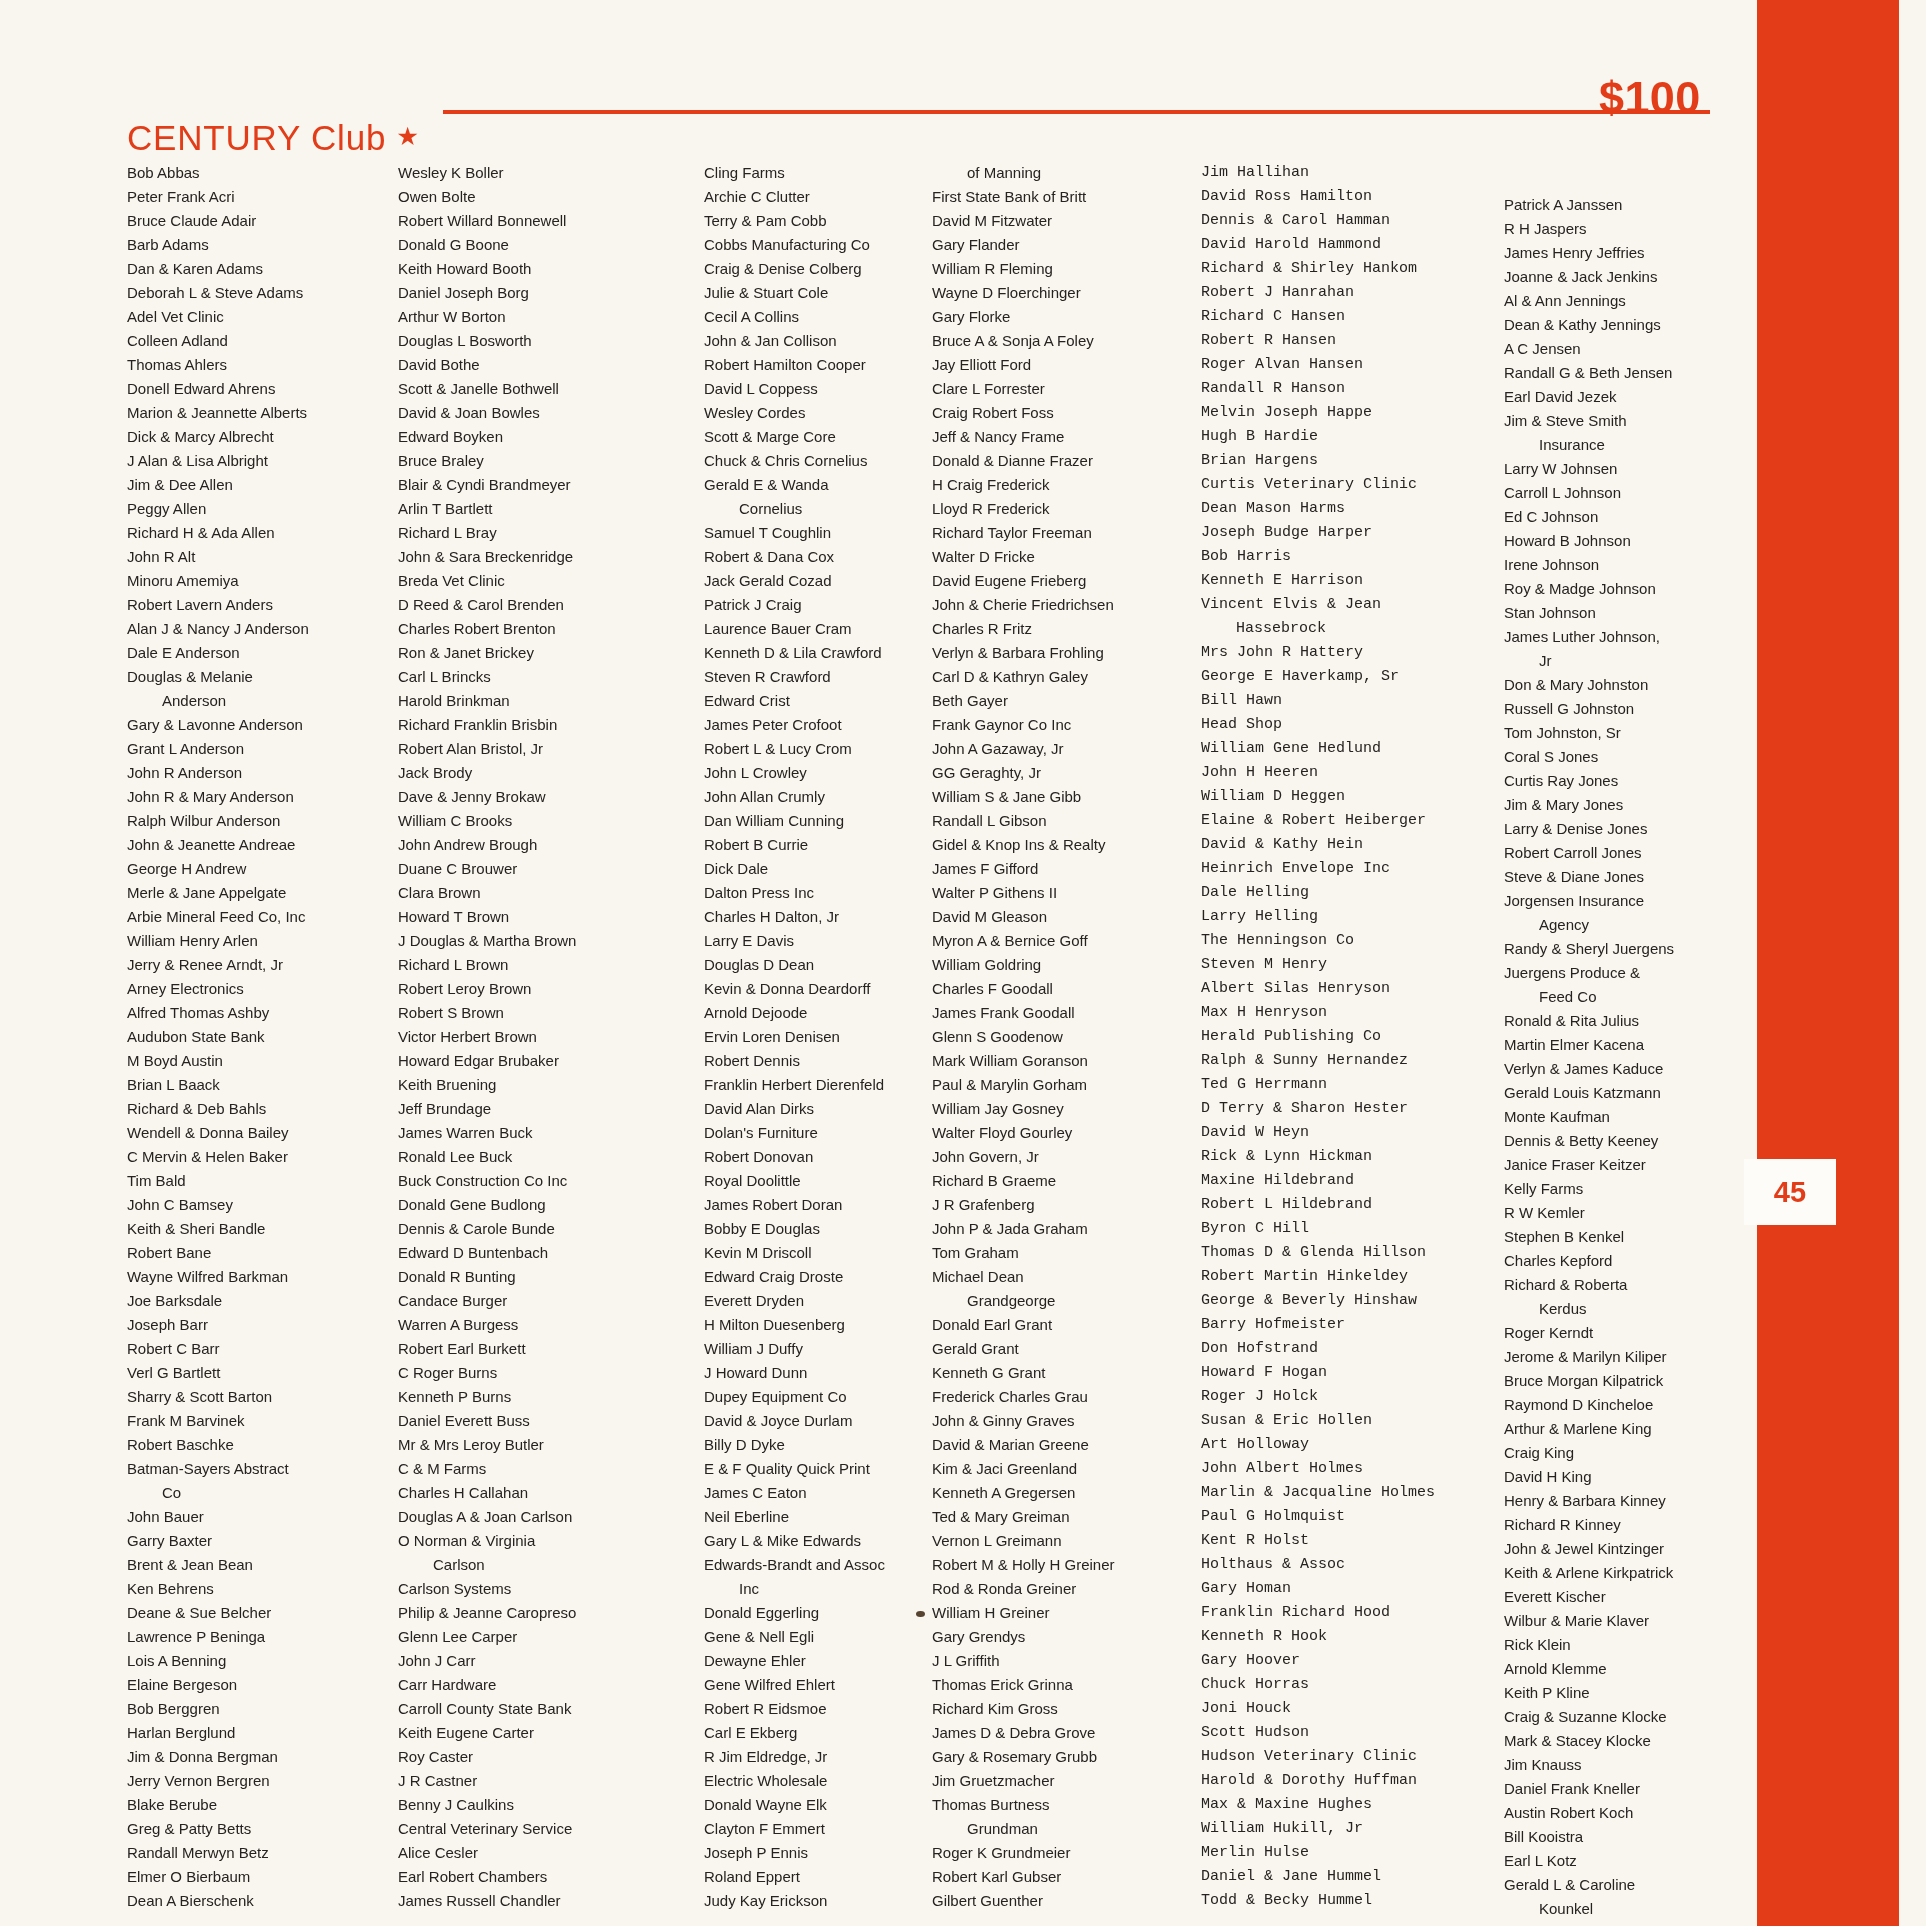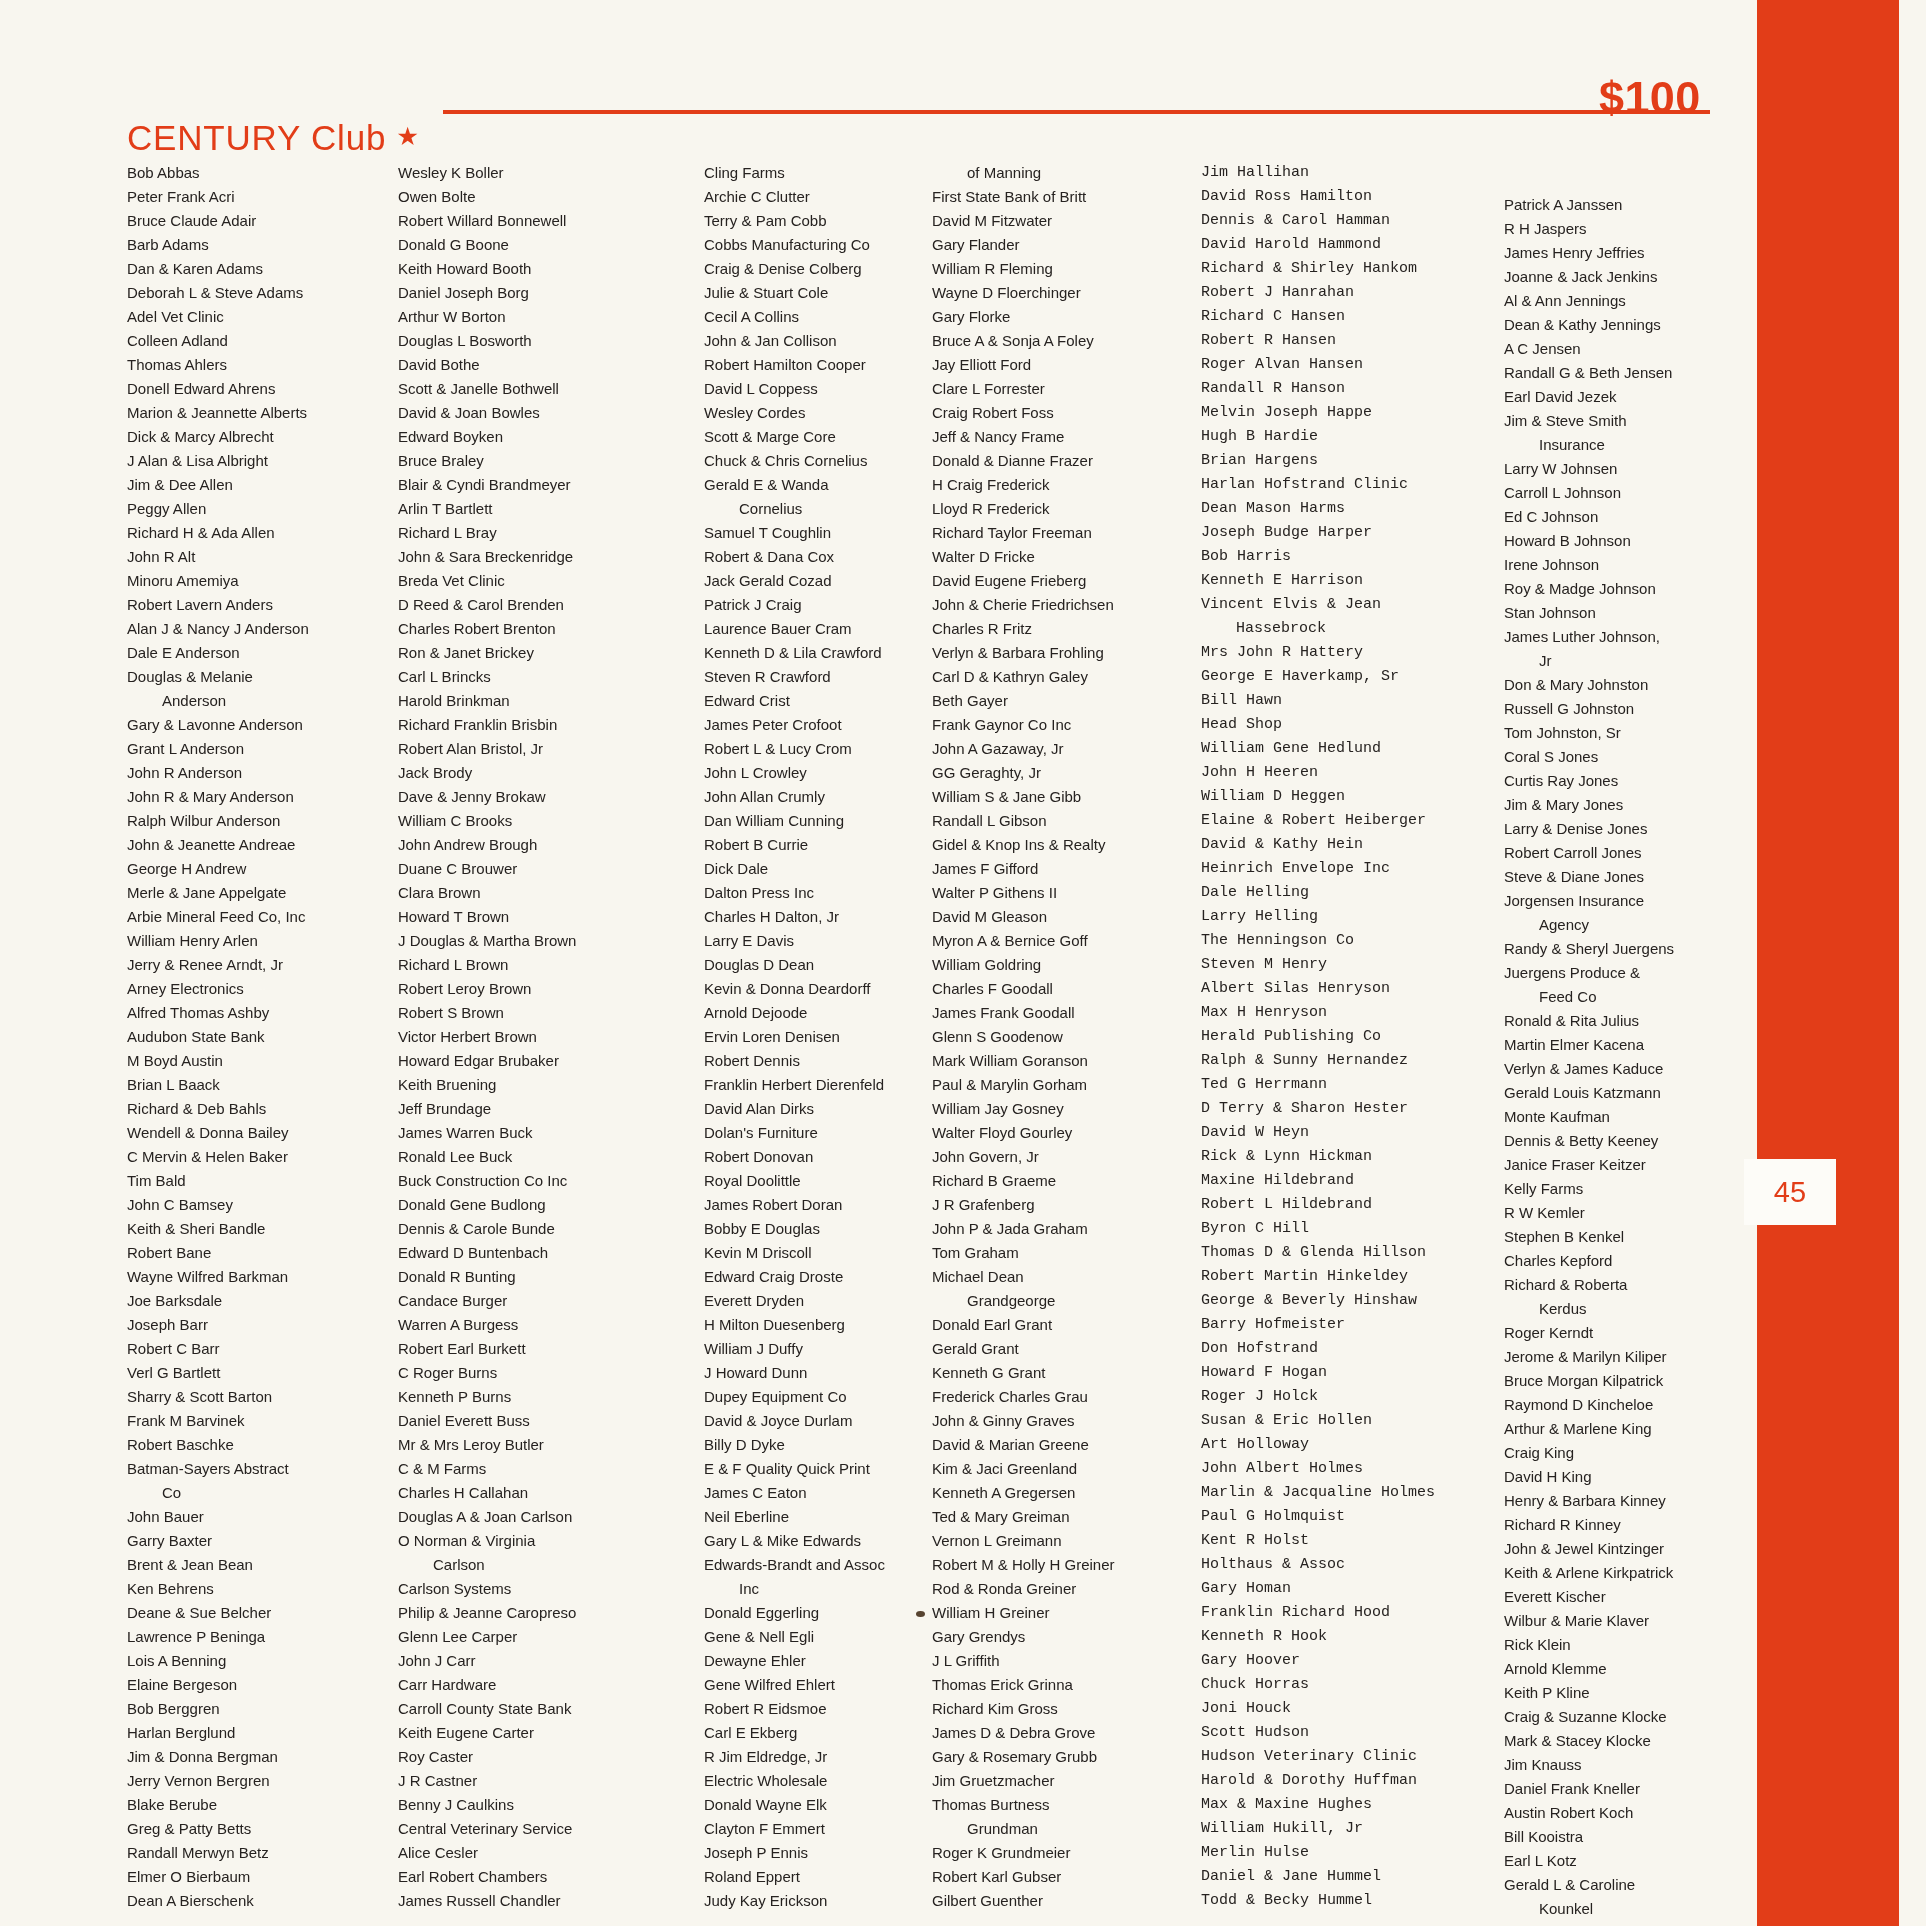--- a/index.html
+++ b/index.html
@@ -88,21 +88,21 @@
     position:absolute;
     left:1744px;
     top:1159px;
     width:92px;
     height:66px;
     background:#fdfcf8;
     display:flex;
     align-items:center;
     justify-content:center;
     font-size:29px;
-    font-weight:normal;
+    font-weight:bold;
     color:var(--accent);
   }
 </style>
 </head>
 <body>
 
 <div class="page">
 
   <div class="title"><span>CENTURY Club</span><span class="star">★</span></div>
 
@@ -418,21 +418,21 @@
         <div class="line">David Harold Hammond</div>
         <div class="line">Richard &amp; Shirley Hankom</div>
         <div class="line">Robert J Hanrahan</div>
         <div class="line">Richard C Hansen</div>
         <div class="line">Robert R Hansen</div>
         <div class="line">Roger Alvan Hansen</div>
         <div class="line">Randall R Hanson</div>
         <div class="line">Melvin Joseph Happe</div>
         <div class="line">Hugh B Hardie</div>
         <div class="line">Brian Hargens</div>
-        <div class="line">Harlan Hofstrand Clinic</div>
+        <div class="line">Curtis Veterinary Clinic</div>
         <div class="line">Dean Mason Harms</div>
         <div class="line">Joseph Budge Harper</div>
         <div class="line">Bob Harris</div>
         <div class="line">Kenneth E Harrison</div>
         <div class="line">Vincent Elvis &amp; Jean</div>
         <div class="line cont">Hassebrock</div>
         <div class="line">Mrs John R Hattery</div>
         <div class="line">George E Haverkamp, Sr</div>
         <div class="line">Bill Hawn</div>
         <div class="line">Head Shop</div>

